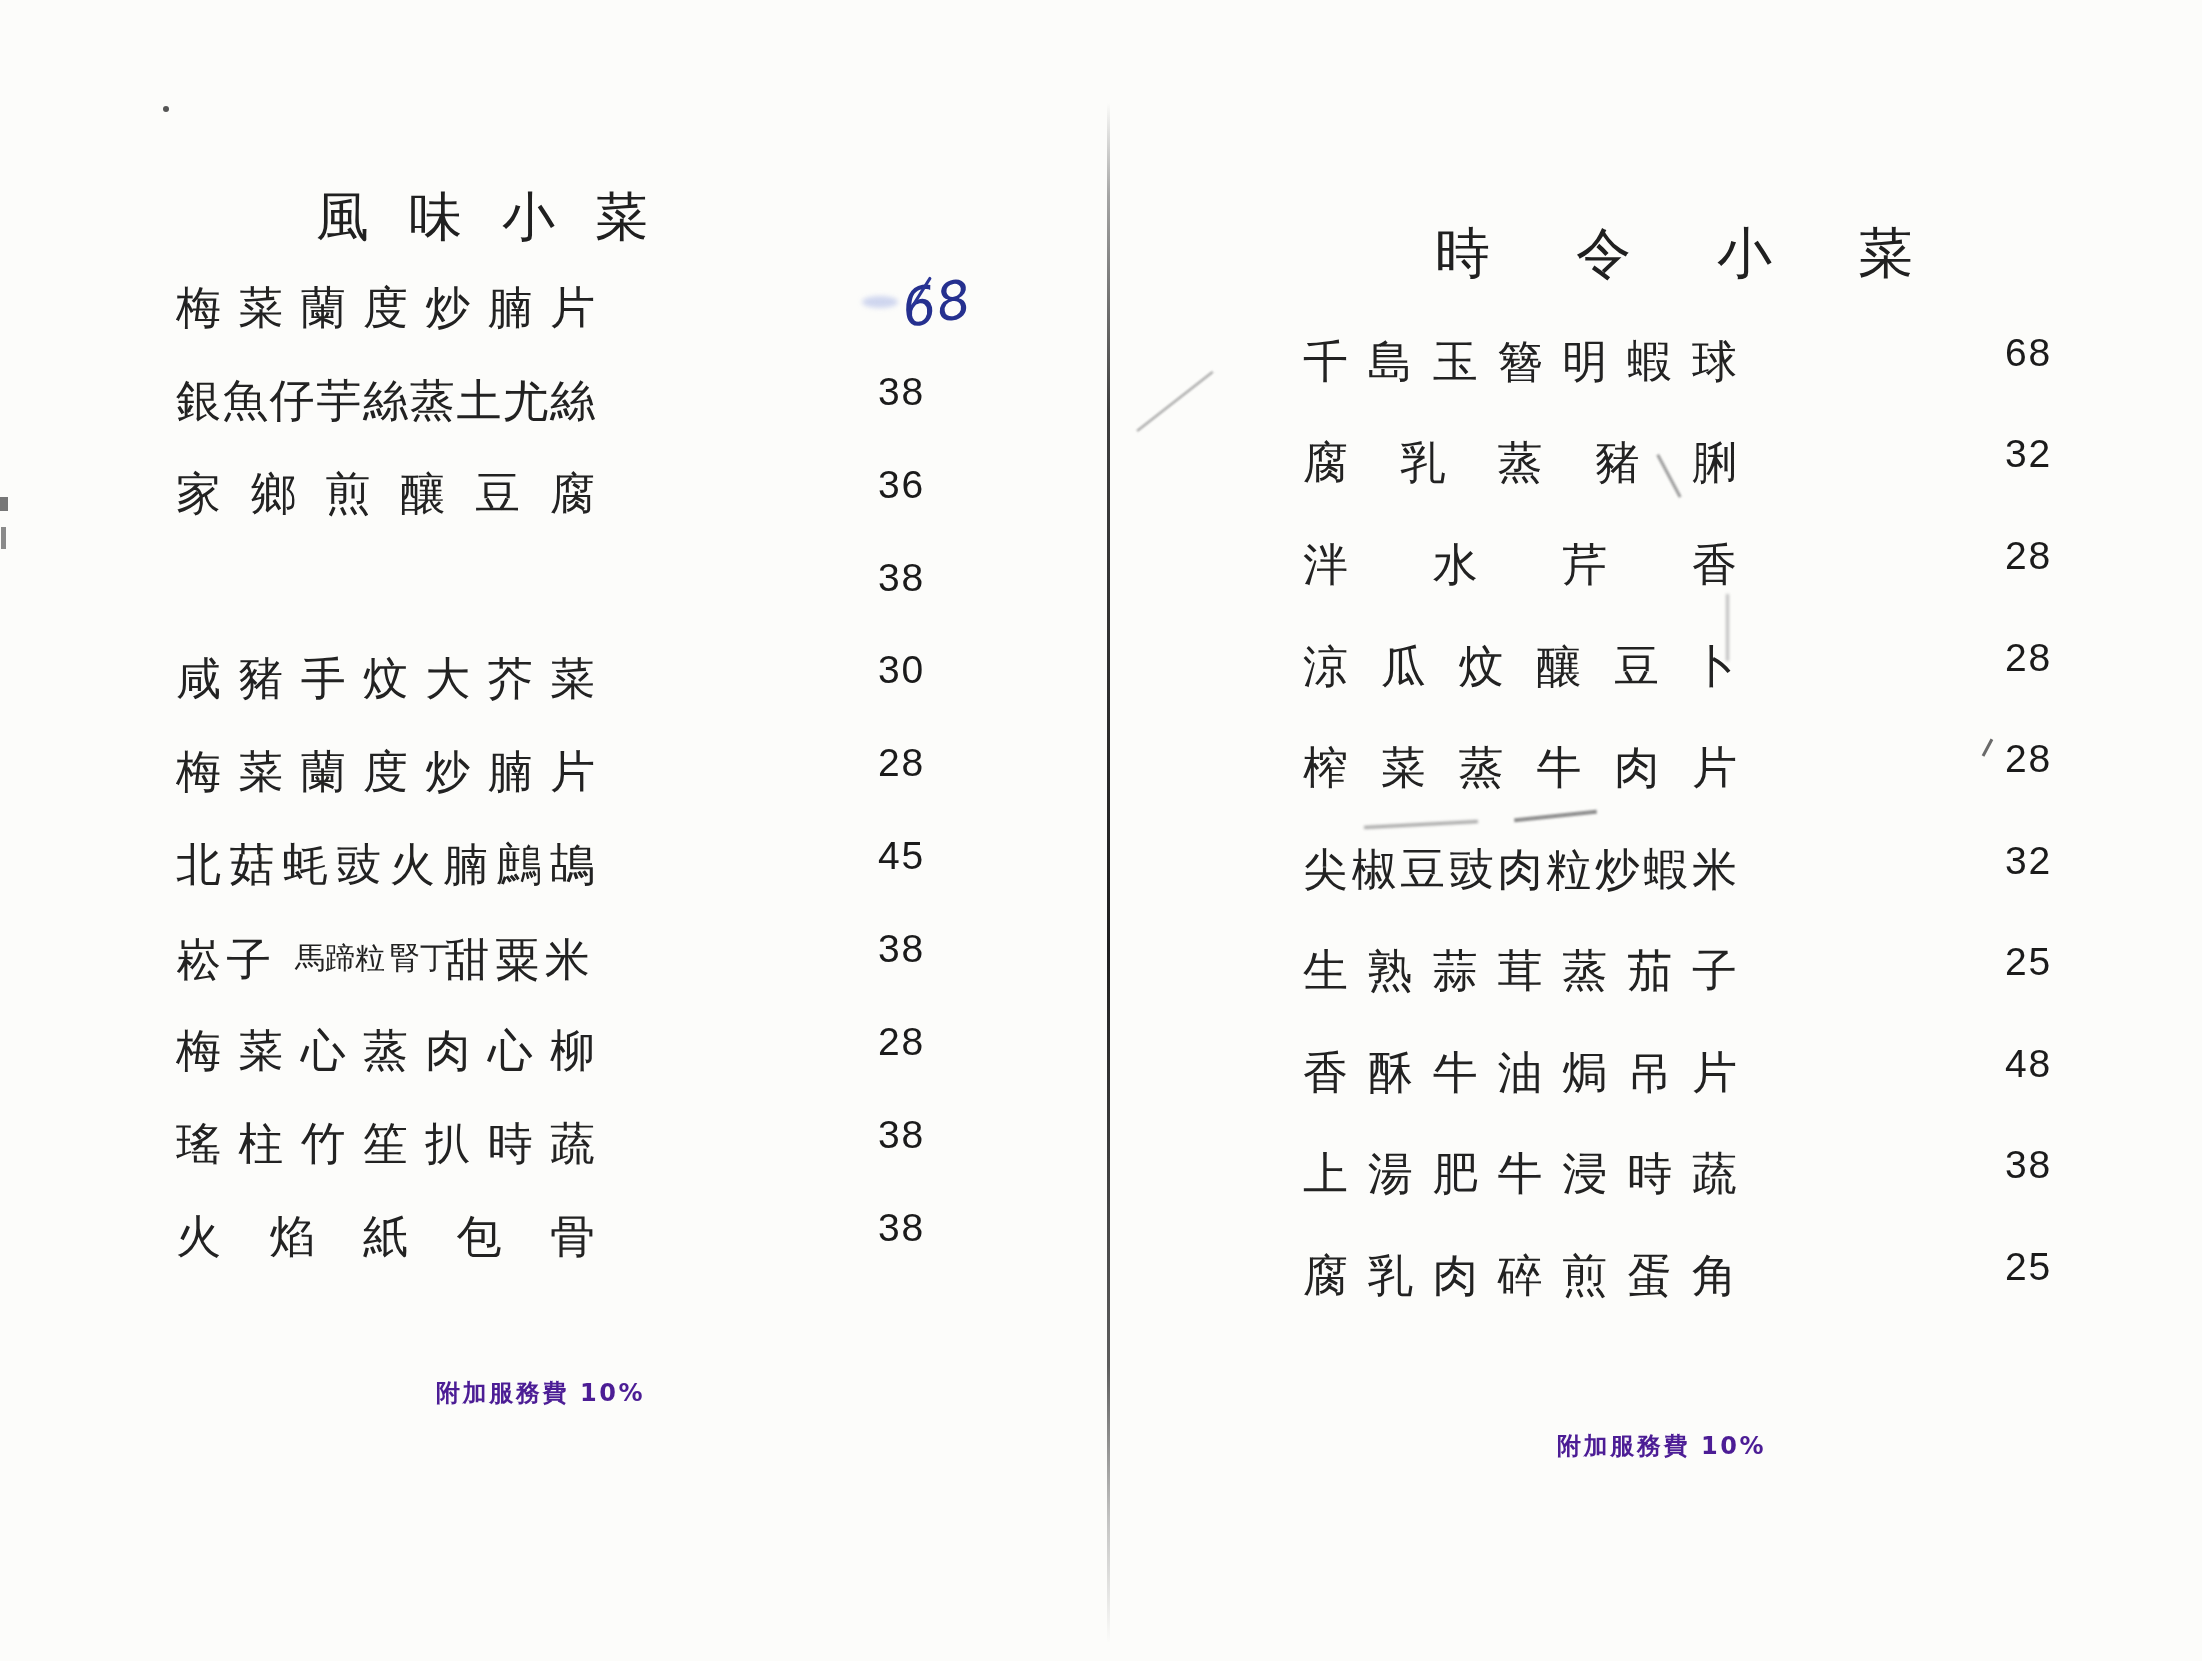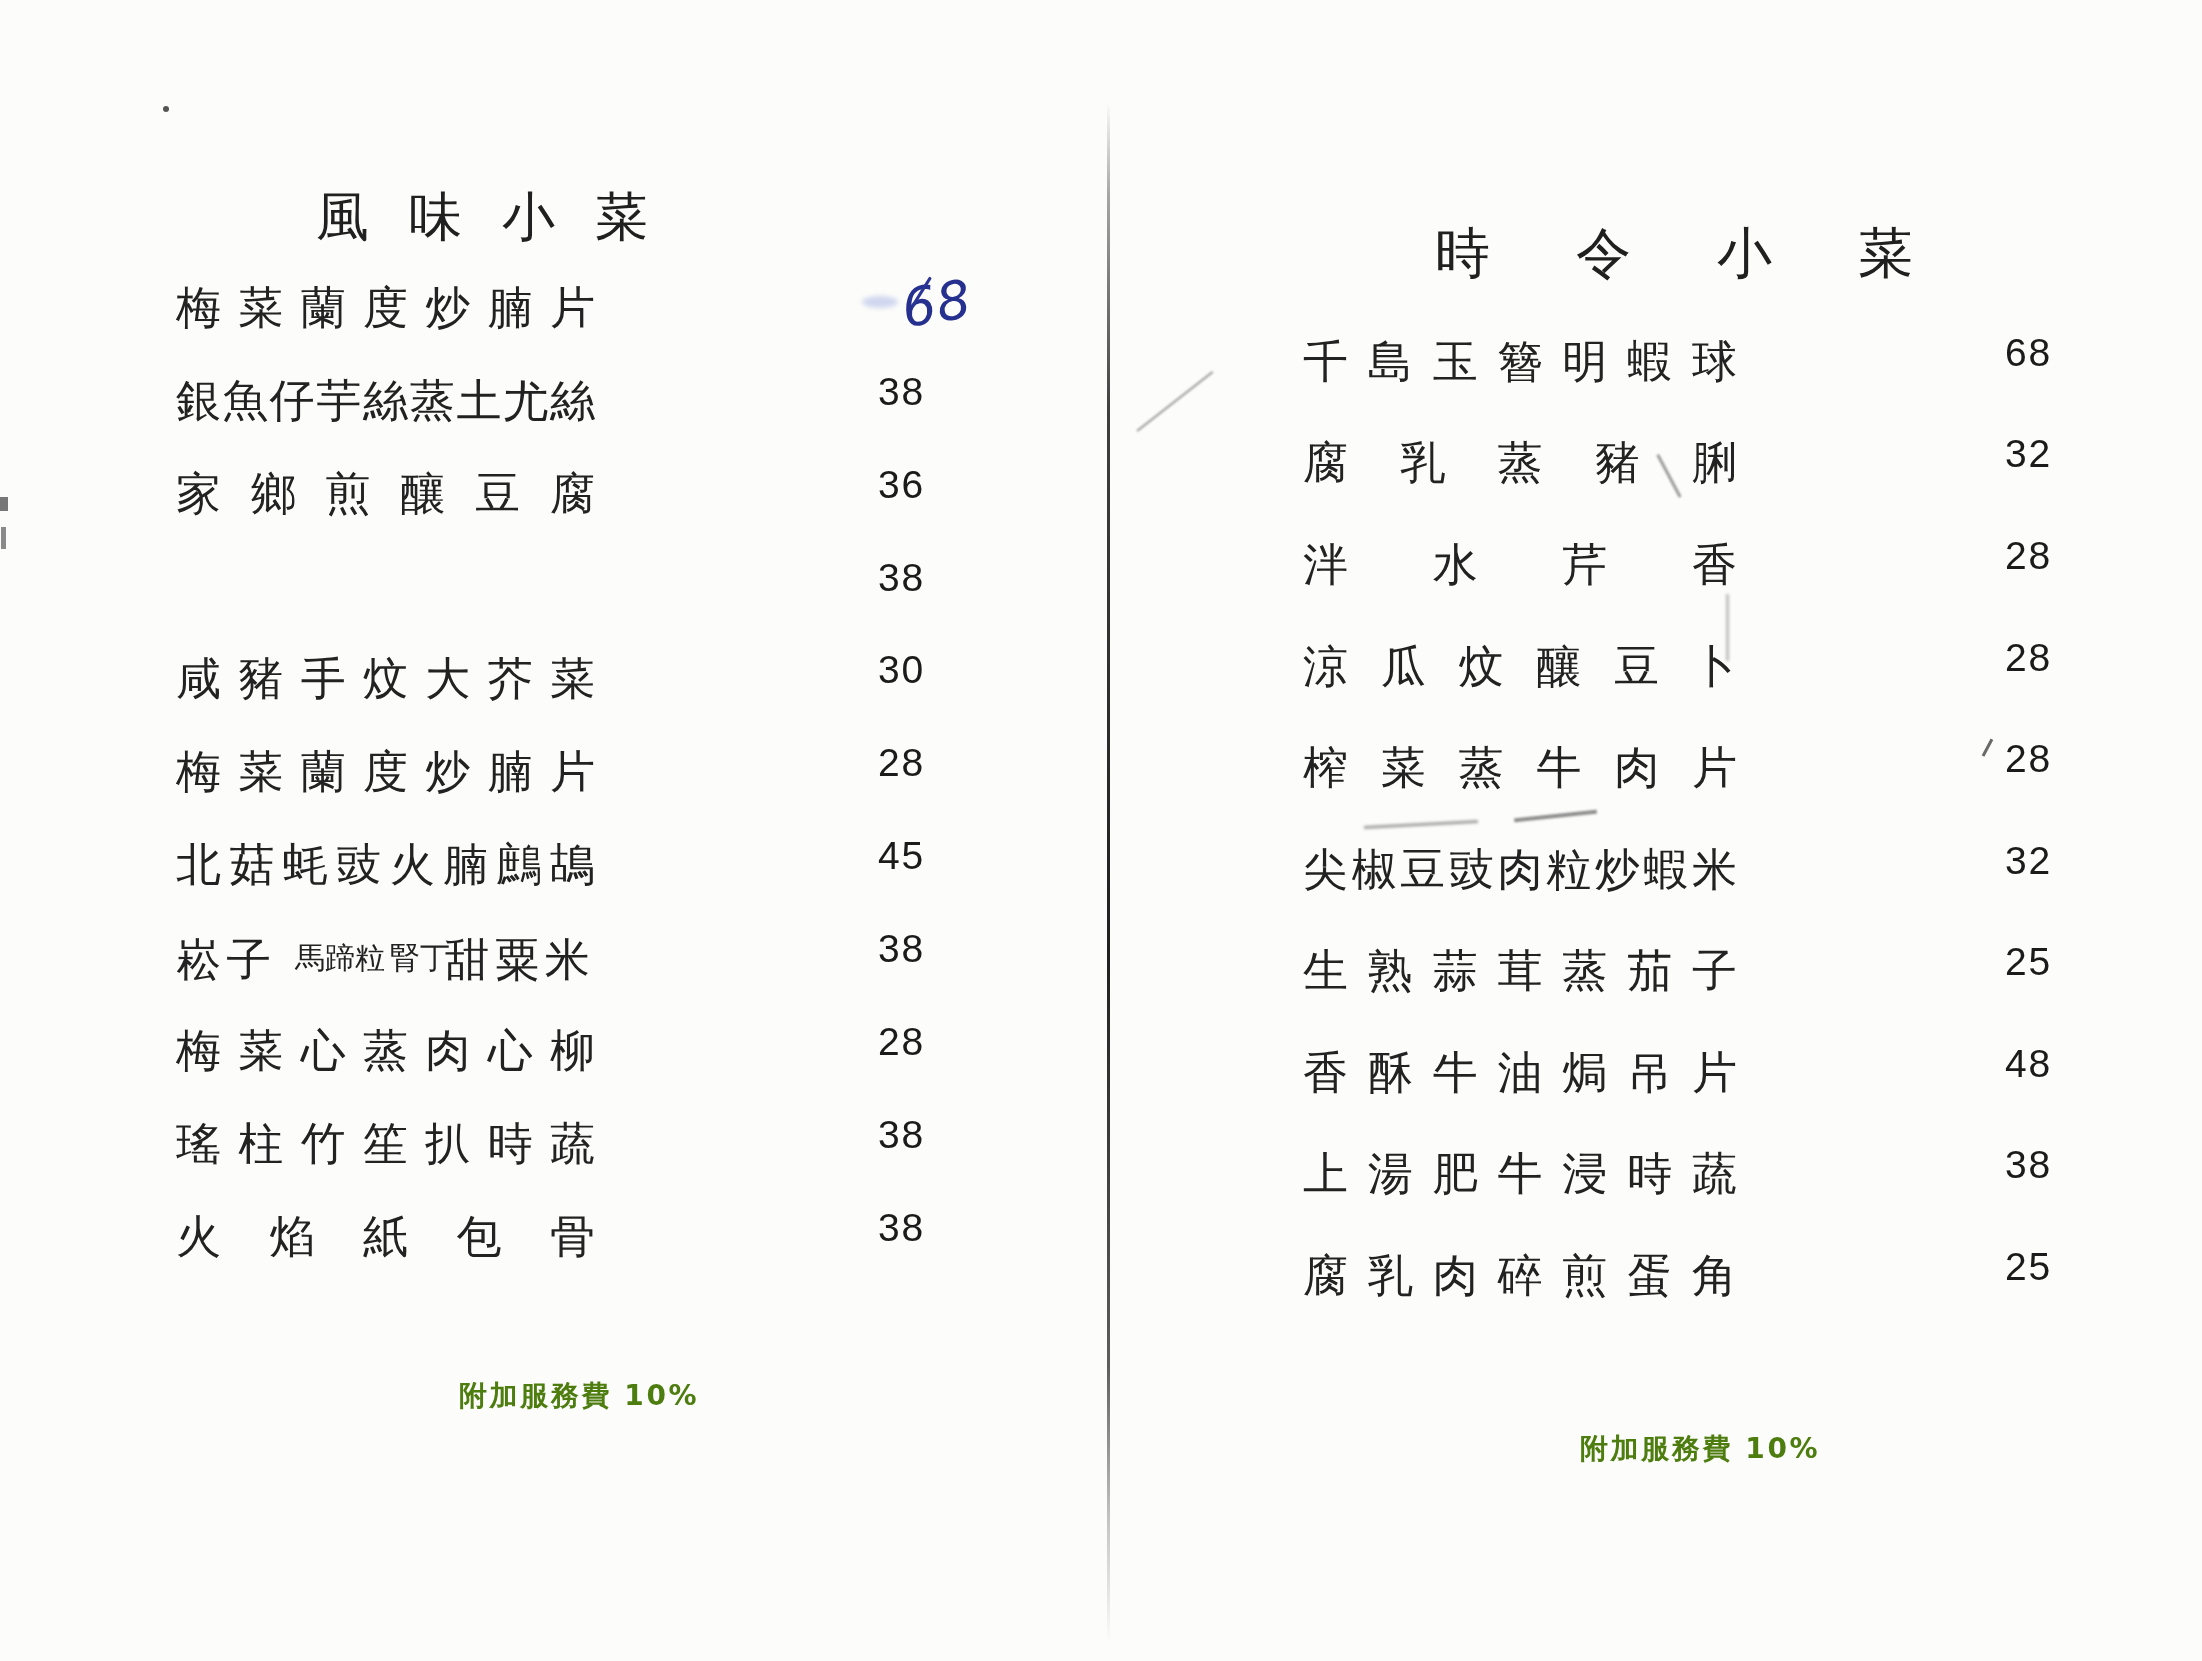--- a/index.html
+++ b/index.html
@@ -53,21 +53,21 @@
     display:flex;align-items:center;justify-content:space-between;
   }
   .stack-row .big{font-size:45px;color:#222;letter-spacing:5.2px;white-space:nowrap;}
   .stack-col{width:131px;display:flex;flex-direction:row;gap:5.2px;margin-top:-3.4px;}
   .stack-line{
     font-size:30px;line-height:34px;color:#222;width:100%;
     text-align:justify;text-align-last:justify;text-justify:inter-character;white-space:nowrap;
   }
   
   .service-note{
-    font-size:28px;font-weight:700;color:#4d7c0f;letter-spacing:2.6px;white-space:nowrap;margin-left:23px;
+    font-size:24px;font-weight:700;color:#4c1d95;letter-spacing:2.6px;white-space:nowrap;
   }
   
   .fold-line{
     position:absolute;left:1107px;top:103px;width:2.6px;height:1540px;
     background:linear-gradient(to bottom,
       rgba(40,40,40,0) 0%,
       rgba(60,60,60,.45) 6%,
       rgba(30,30,30,.85) 20%,
       rgba(20,20,20,.95) 55%,
       rgba(40,40,40,.75) 82%,

